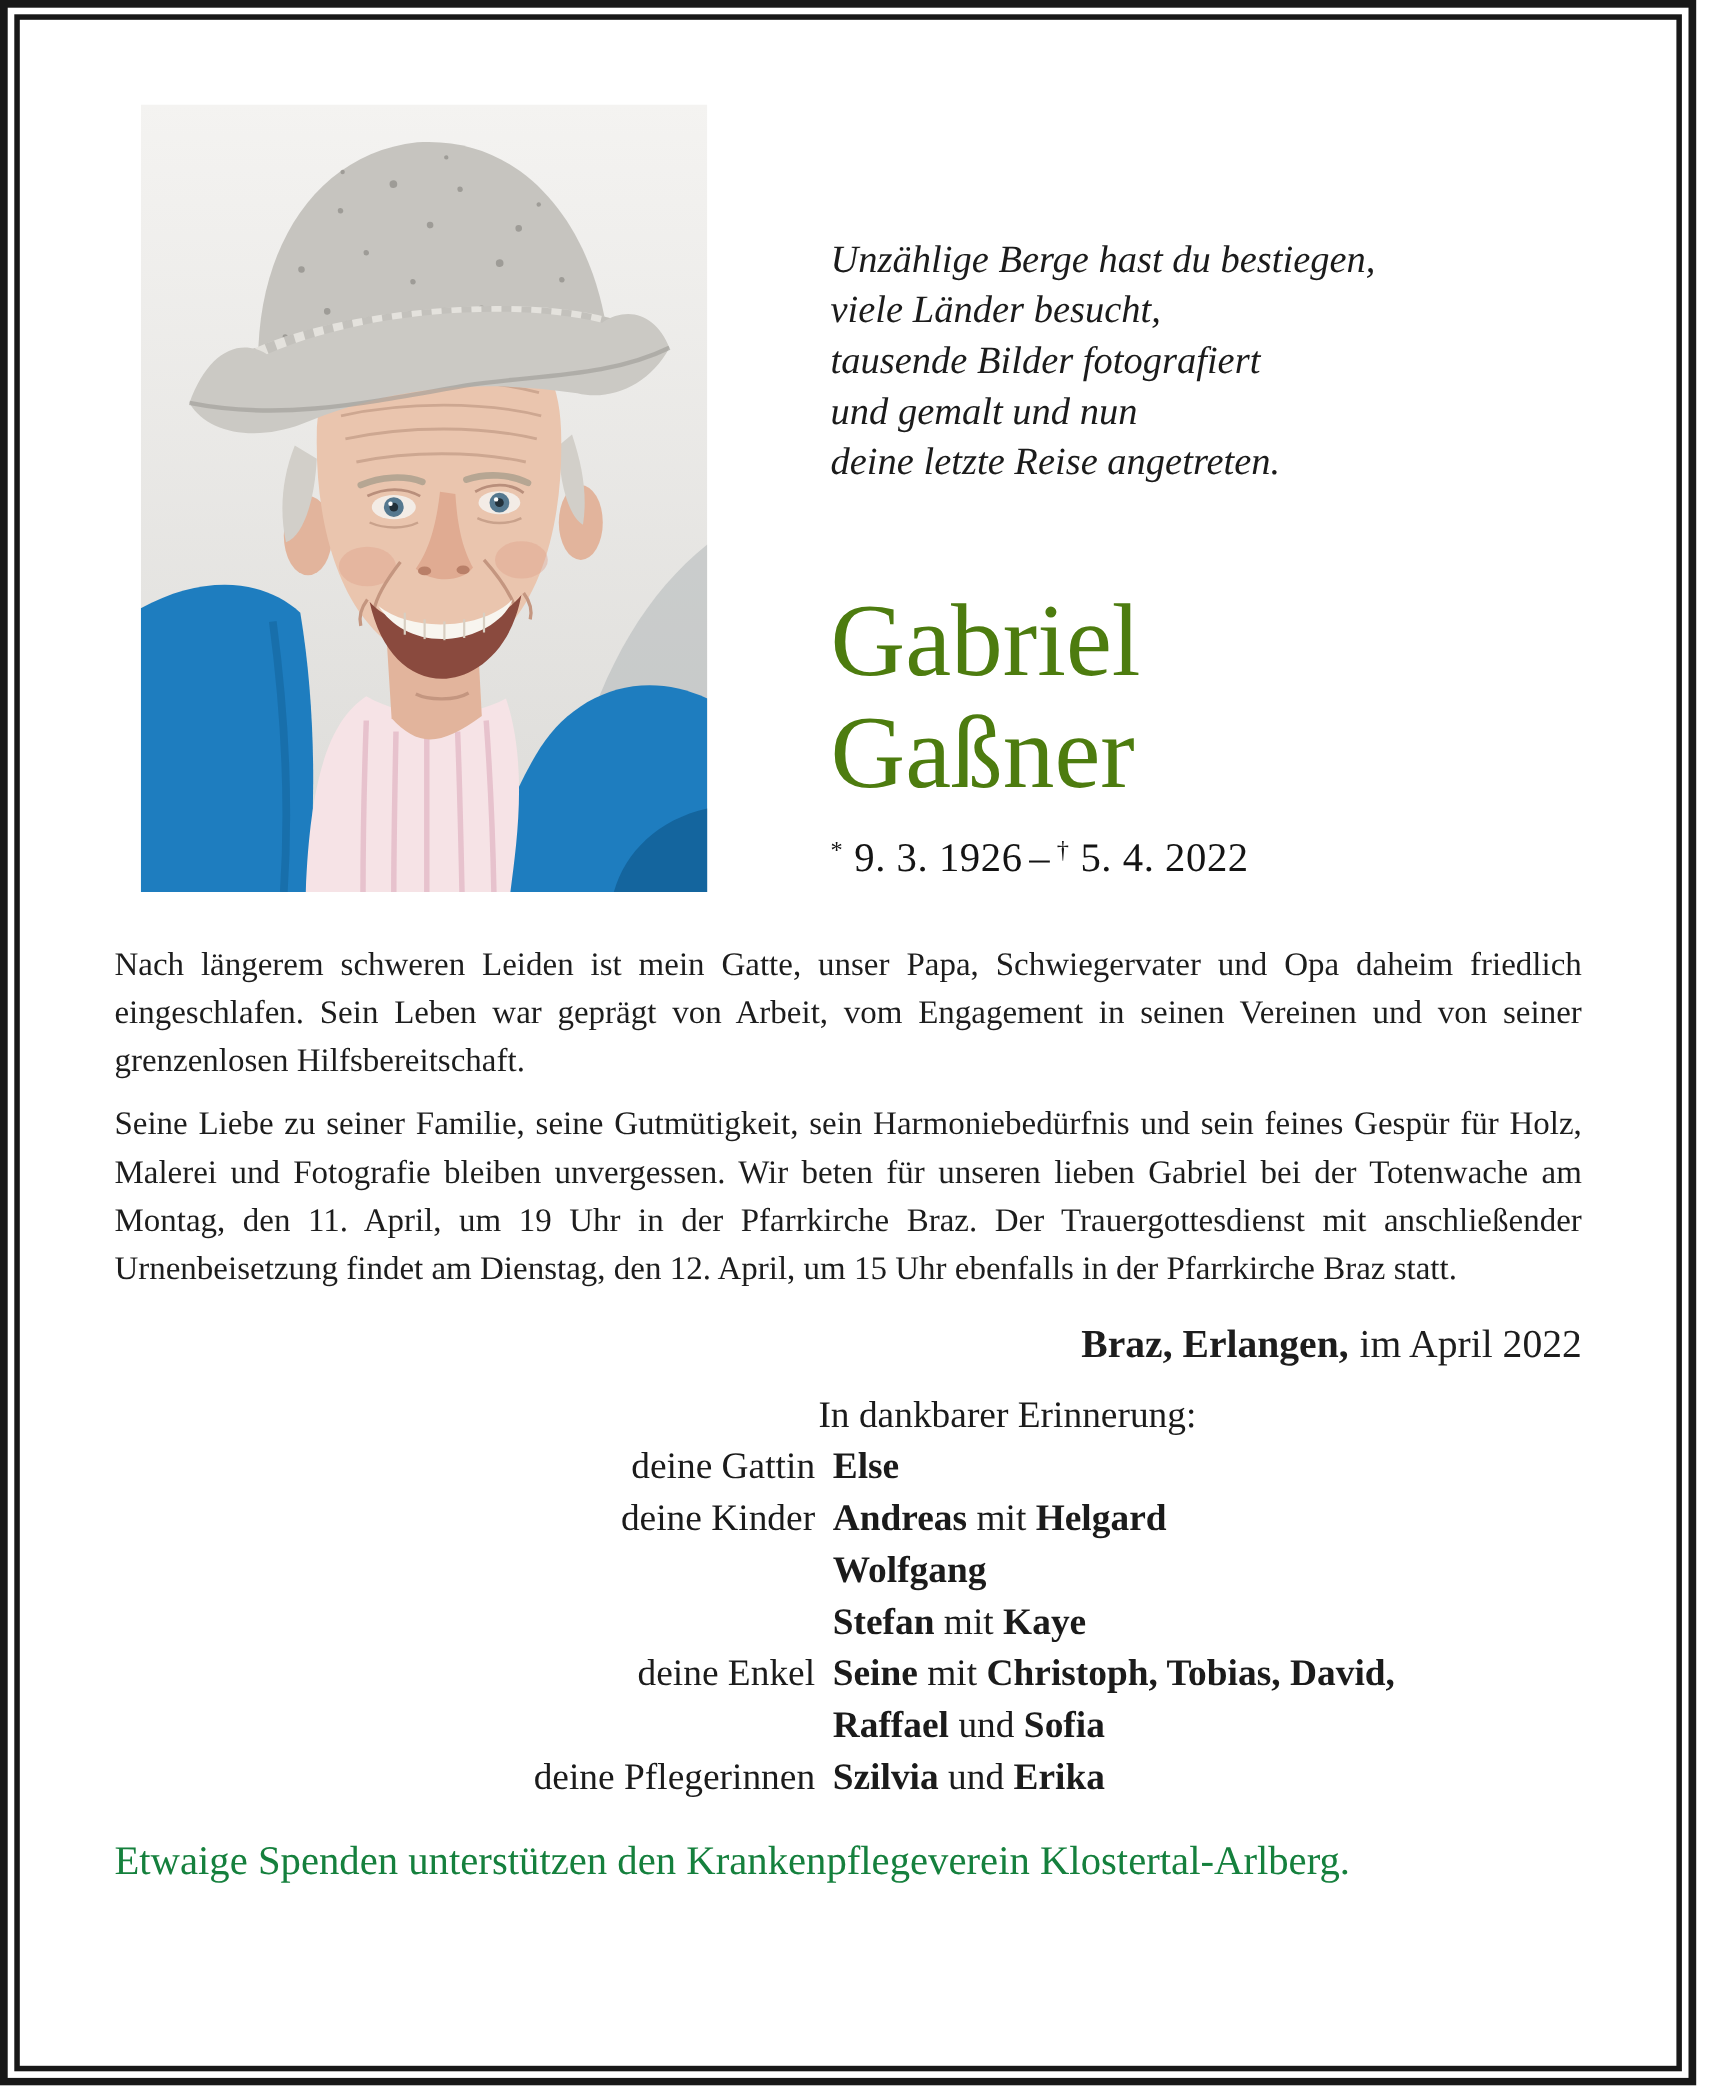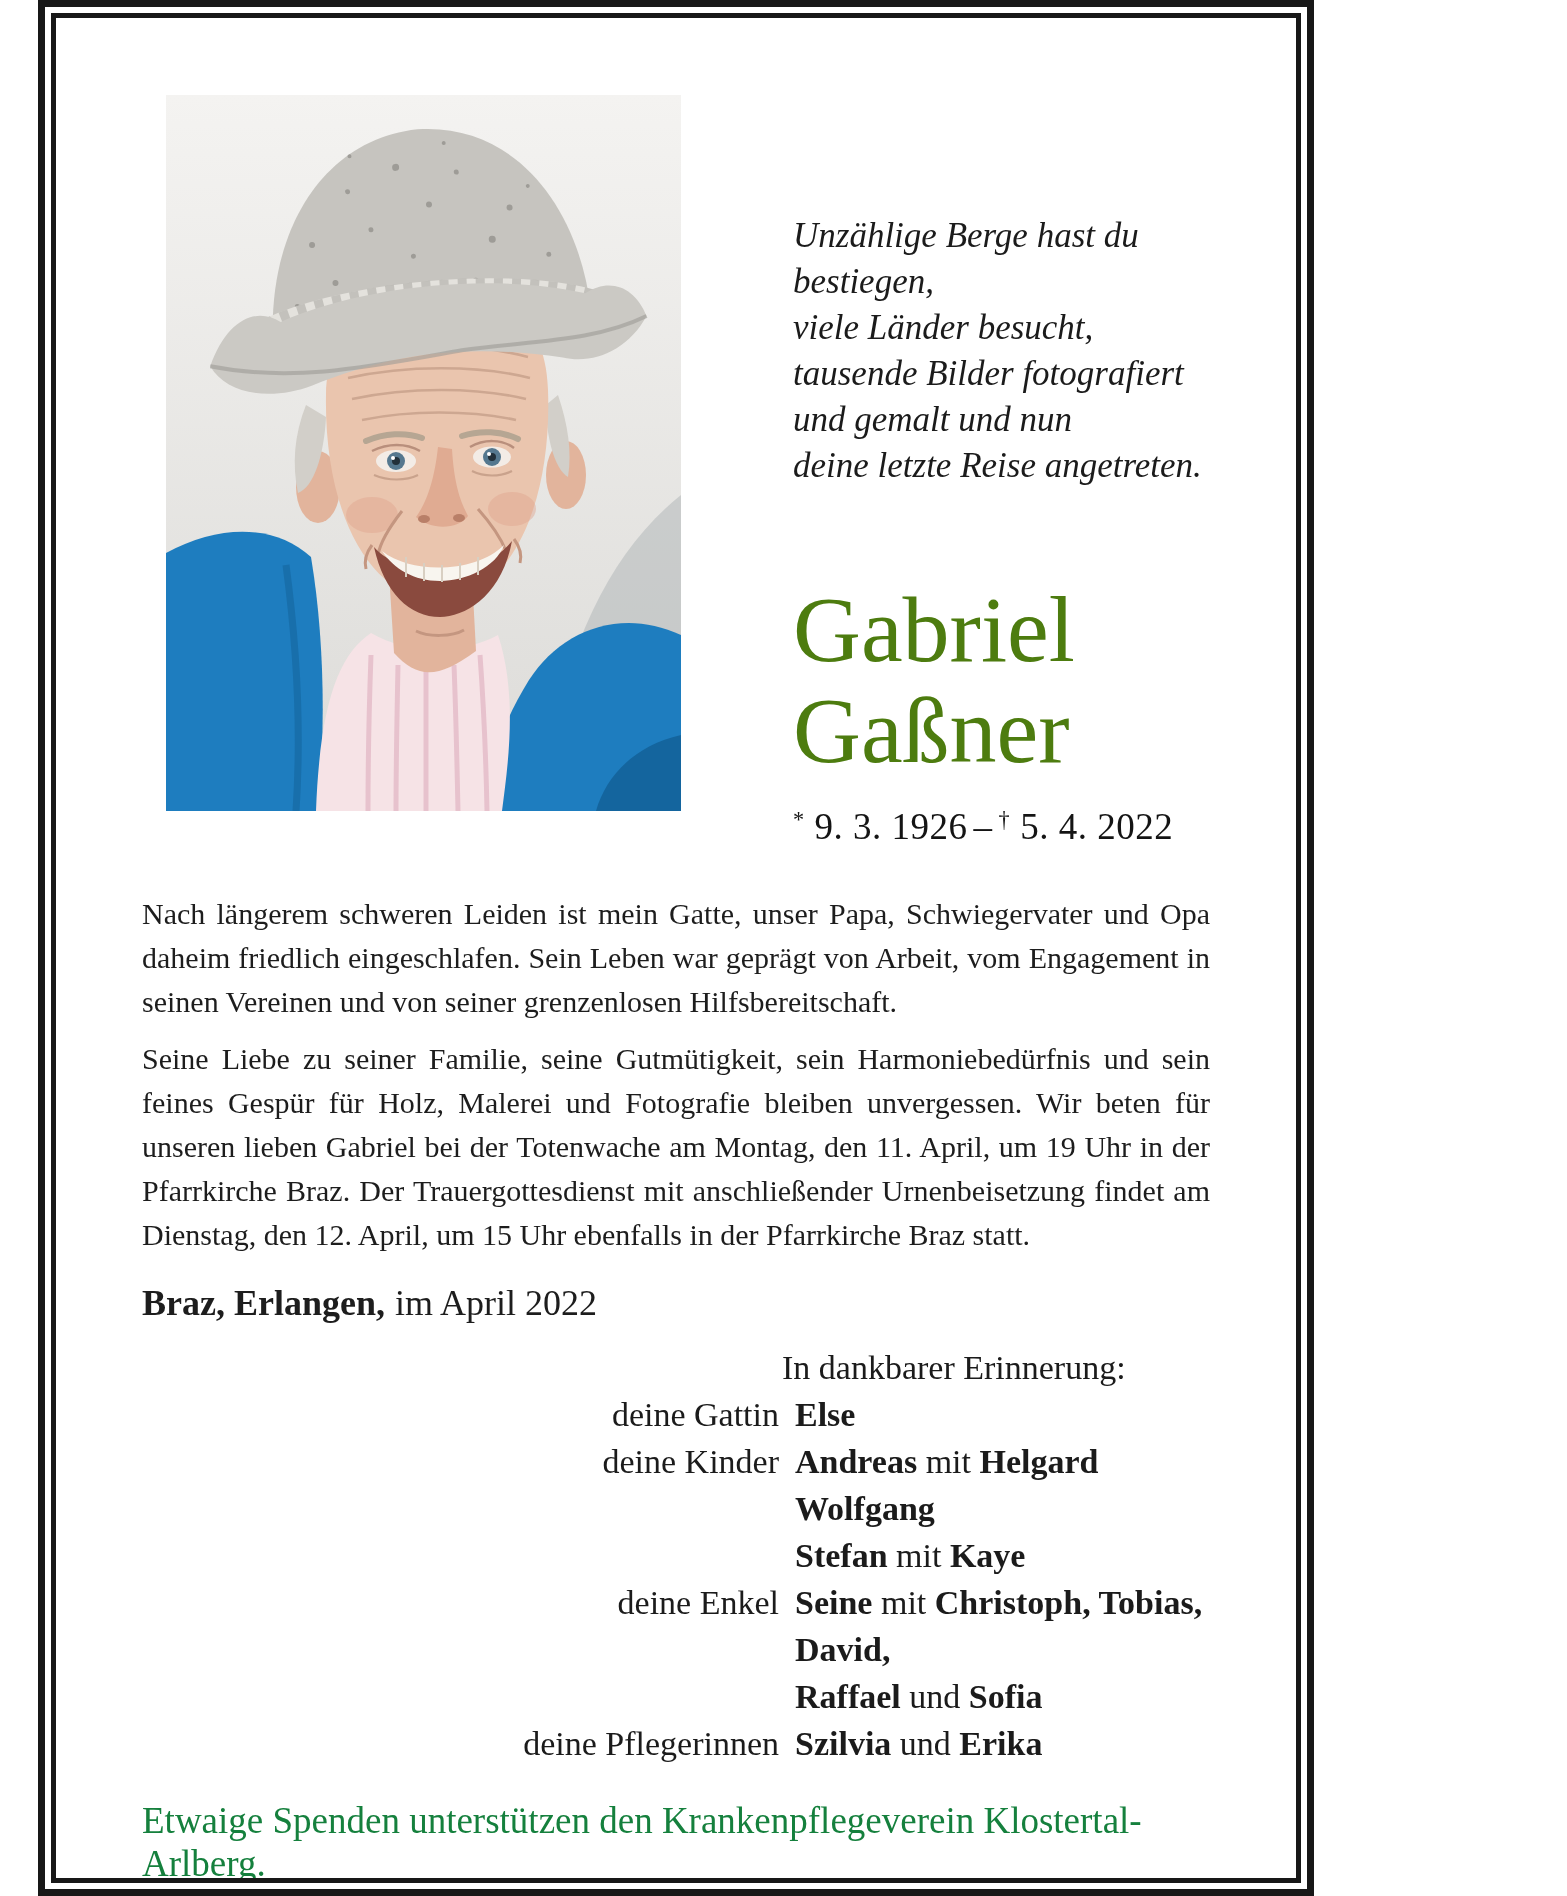--- a/index.html
+++ b/index.html
@@ -1,18 +1,18 @@
 <!DOCTYPE html>
 <html lang="de"><head>
 <meta charset="utf-8">
 <style>
   html,body{margin:0;padding:0;background:#ffffff;}
   .page{
-    position:relative;width:1276px;height:1896px;background:#ffffff;
-    font-family:"Liberation Serif","DejaVu Serif",serif;color:#1d1d1d;margin-left:38px;
+    position:relative;width:1542px;height:1896px;background:#ffffff;
+    font-family:"Liberation Serif","DejaVu Serif",serif;color:#1d1d1d;
   }
   .frame-outer{position:absolute;inset:0;border:7px solid #181818;pointer-events:none;}
   .frame-inner{position:absolute;inset:13px;border:5px solid #181818;pointer-events:none;}
   .content{position:absolute;inset:18px;padding:77px 86px 36px 86px;overflow:hidden;}
 
   .header{display:flex;align-items:flex-start;}
   .photo-wrap{flex:none;width:515px;height:716px;margin-left:24px;}
   .photo-wrap svg{display:block;width:100%;height:100%;}
   .head-right{flex:1;min-width:0;padding-left:112px;padding-top:118px;}
 
@@ -20,21 +20,21 @@
   .name{margin-top:90px;font-size:94px;line-height:101px;color:#4d7c0f;}
   .dates{margin-top:24px;font-weight:normal;font-size:37px;color:#141414;letter-spacing:.5px;}
   .dates .sym{font-size:.60em;position:relative;top:-.52em;}
   .dates .sep{margin:0 6px;}
   .dates .sp{margin-right:10px;}
 
   .para{margin:0;font-size:30px;line-height:44px;text-align:justify;hyphens:auto;-webkit-hyphens:auto;}
   .para-1{margin-top:44px;}
   .para-2{margin-top:13px;}
 
-  .dateline{margin-top:25px;font-size:36px;}
+  .dateline{margin-top:25px;font-size:36px;text-align:right;}
   .dateline .places{font-weight:bold;}
   .dateline .when{margin-left:10px;}
 
   .rem{margin-top:20px;font-size:34px;line-height:47px;color:#1b1b1b;}
   .rem-heading{margin-left:640px;}
   .rem-row{display:flex;}
   .rem-role{flex:0 0 637px;text-align:right;}
   .rem-names{margin-left:16px;white-space:pre-wrap;font-family:Liberation Serif, serif;}
   .nm{font-weight:bold;}
 

